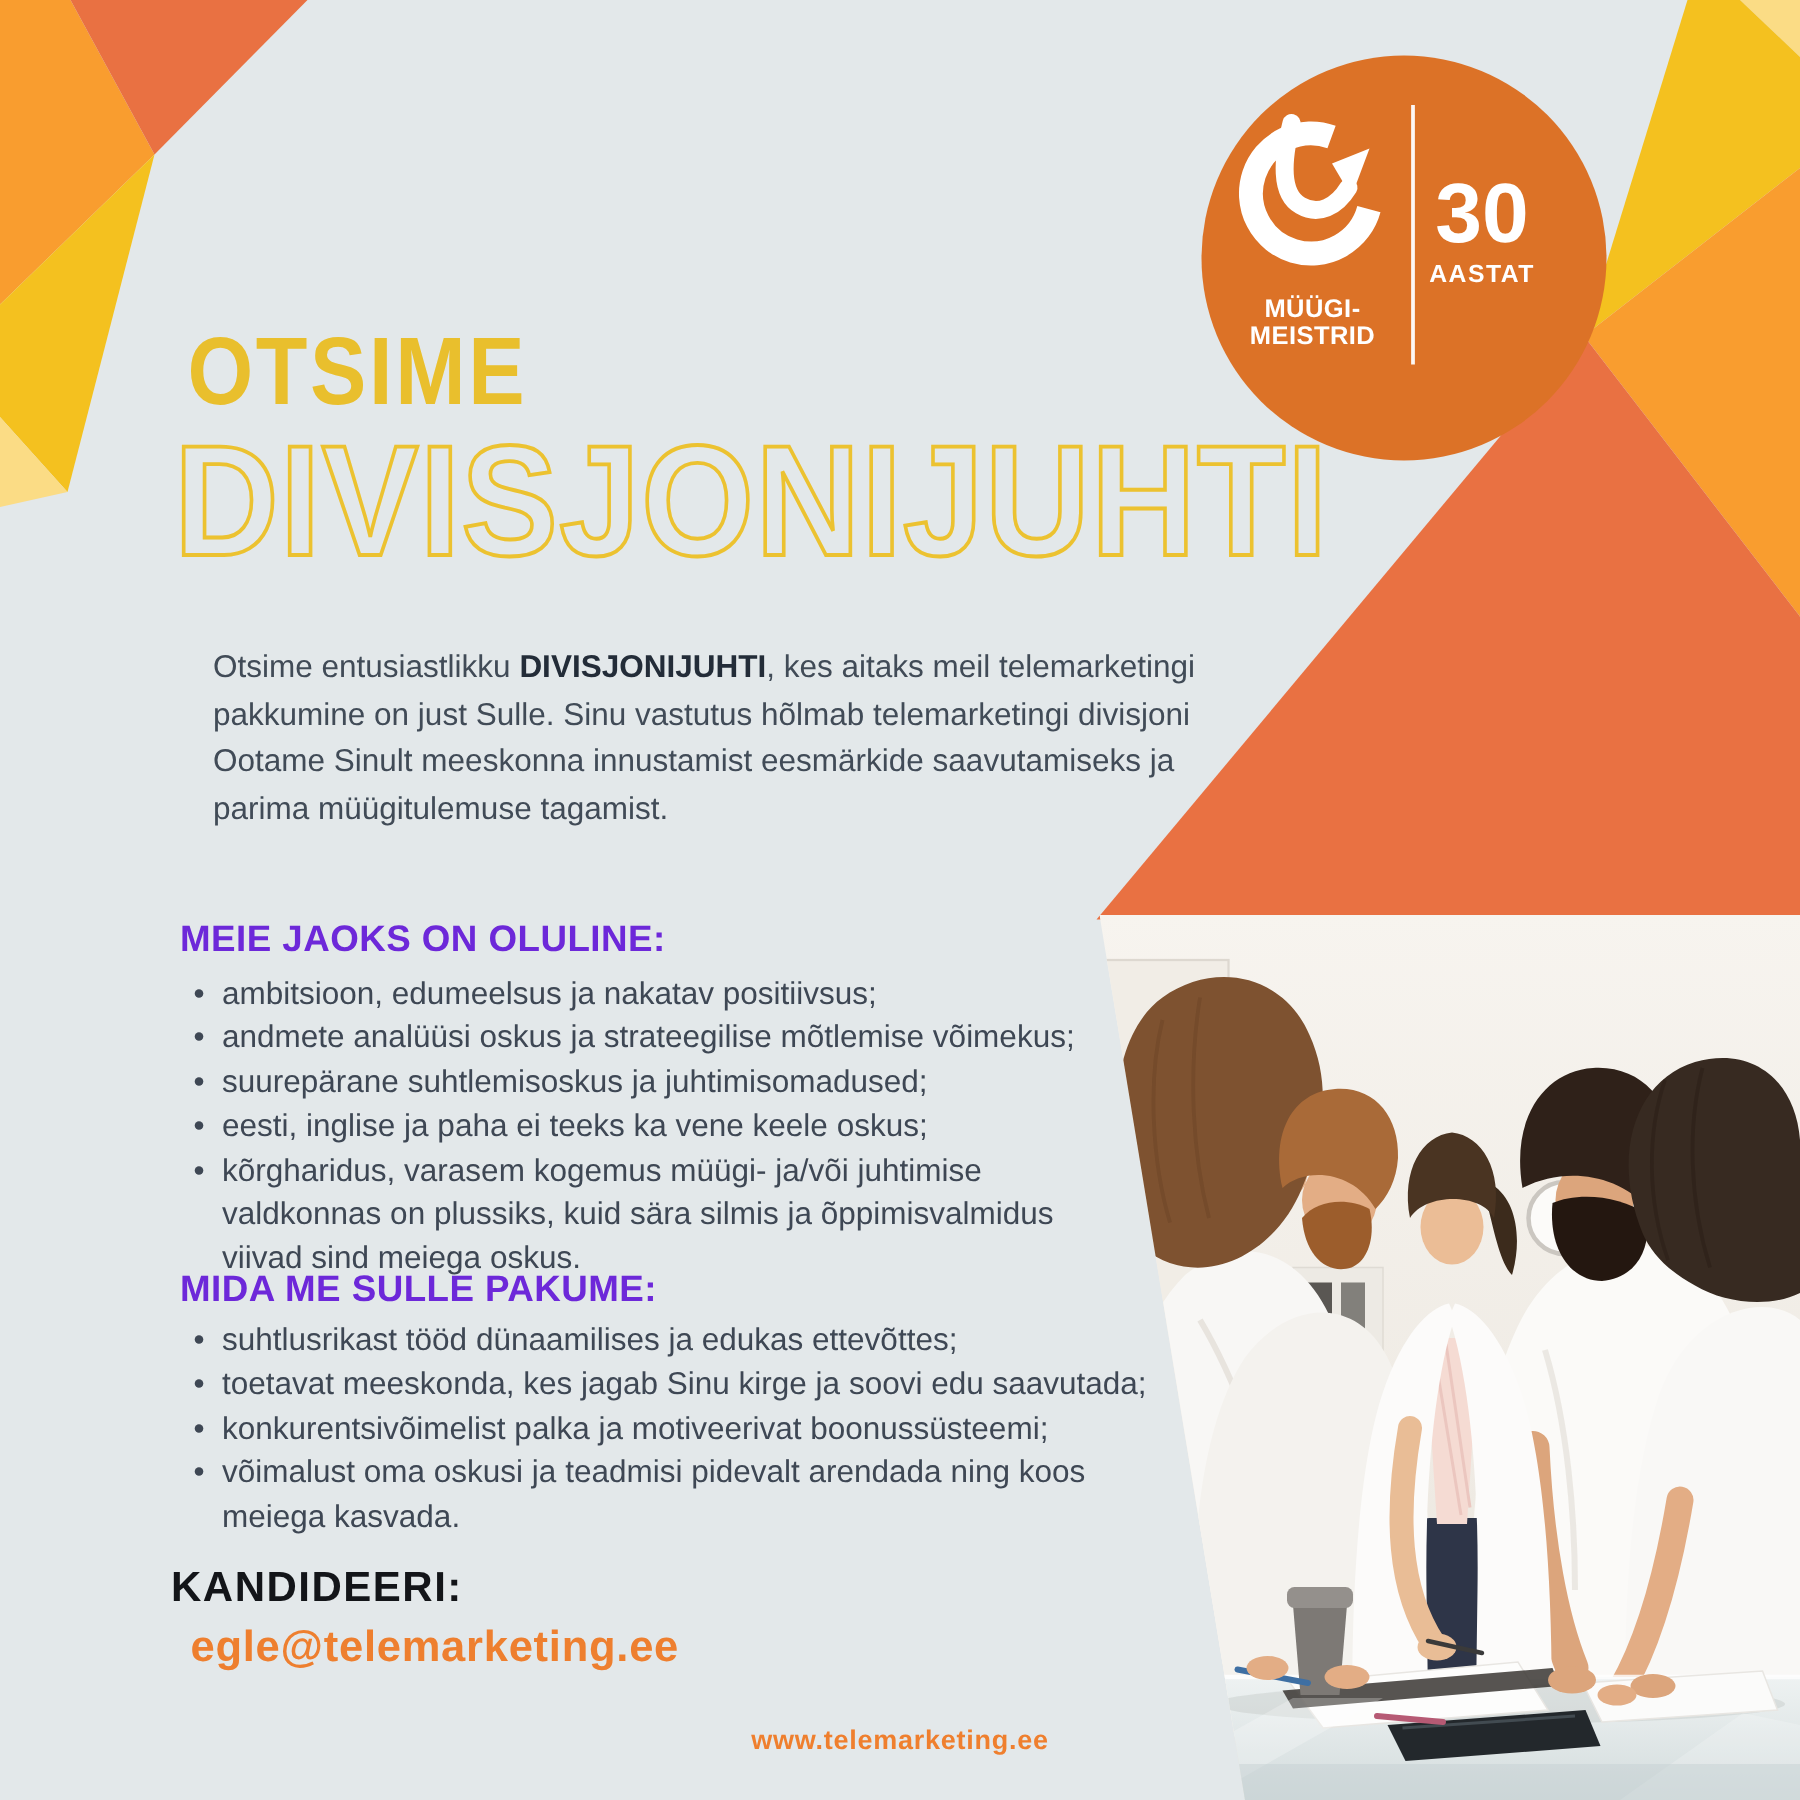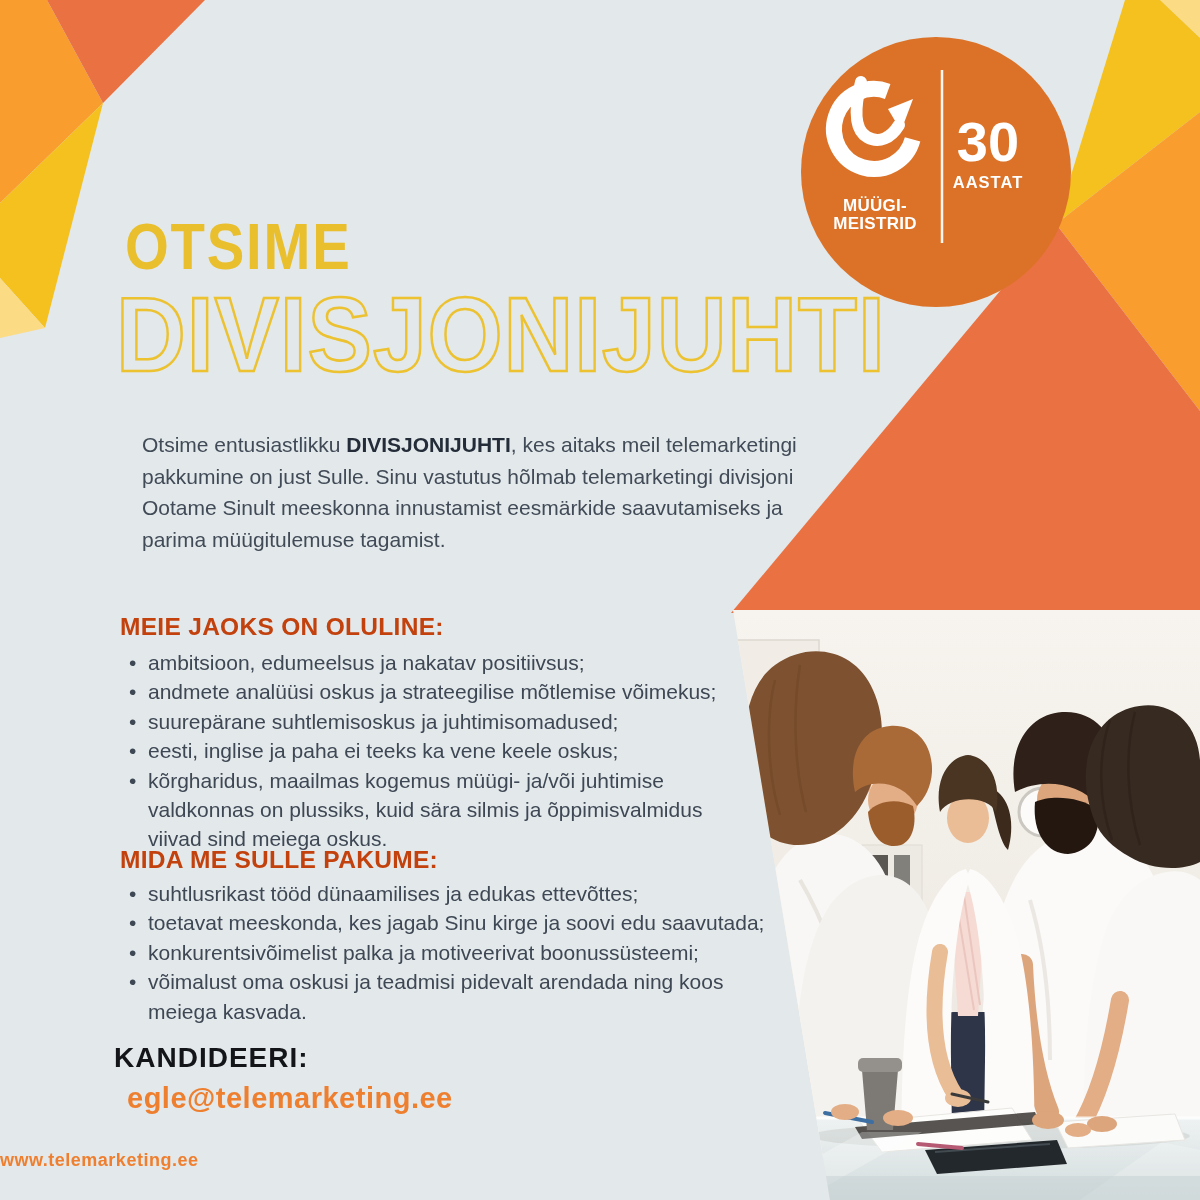--- a/index.html
+++ b/index.html
@@ -30,21 +30,21 @@
   .intro{
     position:absolute;left:118px;top:408px;
     font-size:21px;line-height:31.5px;color:#414b57;margin-left:24px;
   }
   .intro .iline{display:block;white-space:nowrap;}
   .intro b{color:#232c38;font-weight:bold;}
 
   
   .sec-heading{
     position:absolute;left:120px;margin:0;
-    font-size:24.5px;font-weight:bold;color:#c2410c;letter-spacing:.3px;
+    font-size:24.5px;font-weight:bold;color:#6d28d9;letter-spacing:.3px;
     white-space:nowrap;
   }
   .sec-heading.h1{top:613px;}
   .sec-heading.h2{top:846px;}
   .bullets{
     position:absolute;left:120px;margin:0;padding:0;list-style:none;
     font-size:21px;line-height:29.4px;color:#3e4754;
   }
   .bullets.l1{top:648px;}
   .bullets.l2{top:879px;}
@@ -56,21 +56,21 @@
   .apply-label{
     position:absolute;left:114px;top:1042px;
     font-size:28px;font-weight:bold;color:#131519;letter-spacing:1px;white-space:nowrap;
   }
   .apply-email{
     position:absolute;left:127px;top:1082px;
     font-size:29px;font-weight:bold;color:#ee7f2f;letter-spacing:.5px;
     text-decoration:none;white-space:nowrap;
   }
   .website{
-    position:absolute;left:0;top:1150px;width:1200px;text-align:left;
+    position:absolute;left:0;top:1150px;width:1200px;text-align:center;
     font-size:18px;font-weight:bold;color:#ef7f2e;letter-spacing:.5px;
     text-decoration:none;
   }
 
   
   .photo{position:absolute;left:728px;top:608px;}
 </style>
 </head>
 <body>
 
@@ -123,21 +123,21 @@
     <li>
         <span class="bline">andmete analüüsi oskus ja strateegilise mõtlemise võimekus;</span>
       </li>
     <li>
         <span class="bline">suurepärane suhtlemisoskus ja juhtimisomadused;</span>
       </li>
     <li>
         <span class="bline">eesti, inglise ja paha ei teeks ka vene keele oskus;</span>
       </li>
     <li>
-      <span class="bline">kõrgharidus, maailmas kogemus müügi- ja/või juhtimise</span>
+      <span class="bline">kõrgharidus, varasem kogemus müügi- ja/või juhtimise</span>
       <span class="bline">valdkonnas on plussiks, kuid sära silmis ja õppimisvalmidus</span>
       <span class="bline">viivad sind meiega oskus.</span>
     </li>
   </ul>
 
   <h2 class="sec-heading h2">MIDA ME SULLE PAKUME:</h2>
   <ul class="bullets l2">
     <li>
         <span class="bline">suhtlusrikast tööd dünaamilises ja edukas ettevõttes;</span>
       </li>

